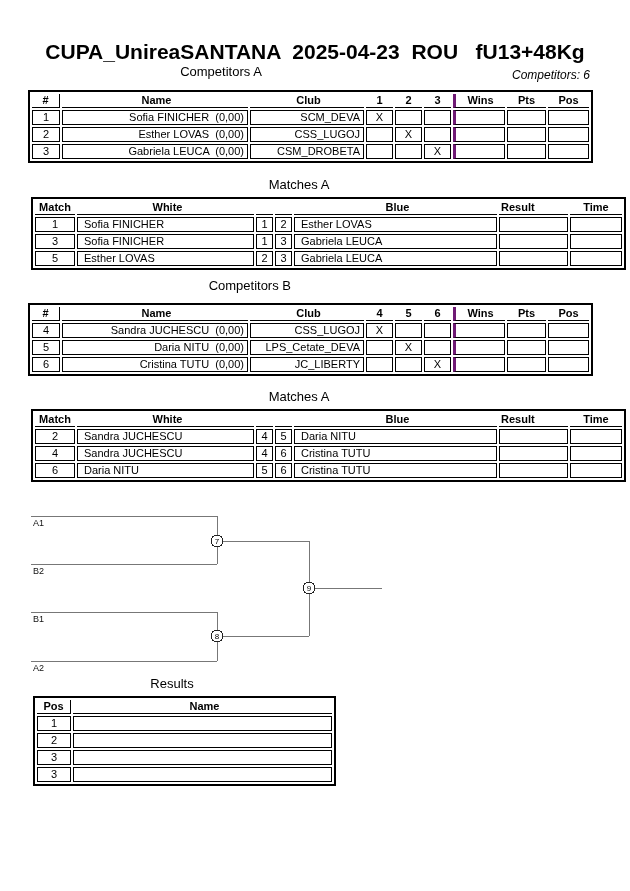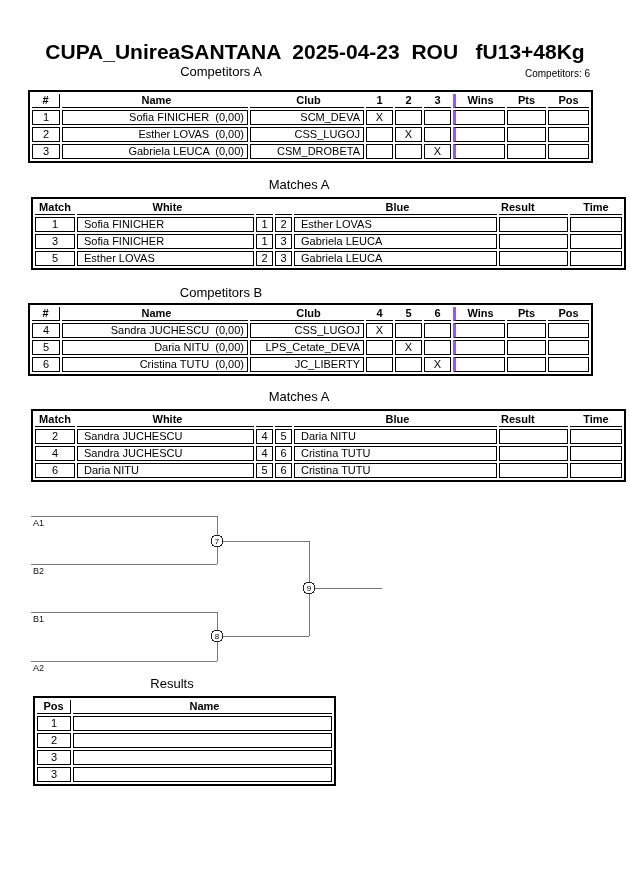--- a/index.html
+++ b/index.html
@@ -6,33 +6,33 @@
   .page{position:relative;width:630px;height:891px;background:#ffffff;
         font-family:"Liberation Sans",sans-serif;color:#000;overflow:hidden;}
 
   .main-title{position:absolute;top:40px;left:0;width:630px;text-align:center;
               font-size:21px;font-weight:bold;white-space:pre;letter-spacing:0px;}
 
   .section-title{position:absolute;width:140px;text-align:center;
                  font-size:13px;font-weight:normal;}
   .st-comp-a{left:151px;top:64px;}
   .st-matches-a{left:229px;top:177px;}
-  .st-comp-b{left:151px;top:285px;}
+  .st-comp-b{left:151px;top:278px;text-align:right;}
   .st-matches-b{left:229px;top:389px;}
   .st-results{left:102px;top:676px;}
 
-  .comp-count{position:absolute;top:68px;right:40px;font-size:10px;}
+  .comp-count{position:absolute;top:68px;right:40px;font-size:12px;font-style:italic;}
 
   table{position:absolute;border-collapse:separate;border-spacing:2px;
         border:2px solid #000;table-layout:fixed;background:#fff;}
   td{border:1px solid #000;height:13px;line-height:13px;padding:0 3px;
      font-size:11px;overflow:hidden;box-sizing:content-box;}
   th{border:none;border-bottom:1px solid #000;height:13px;line-height:13px;
      padding:0 2px;font-size:11px;font-weight:bold;text-align:center;overflow:hidden;}
-  th.thick,td.thick{border-left:3px solid #8b5cf6;}
+  th.thick,td.thick{border-left:3px solid #701a75;}
   th.hdiv{border-right:1px solid #000;}
 
   .t-comp-a{left:28px;top:90px;}
   .t-matches-a{left:31px;top:197px;}
   .t-comp-b{left:28px;top:303px;}
   .t-matches-b{left:31px;top:409px;}
   .t-results{left:33px;top:696px;}
 
   
   .ca-c0{width:20px;text-align:center;}

